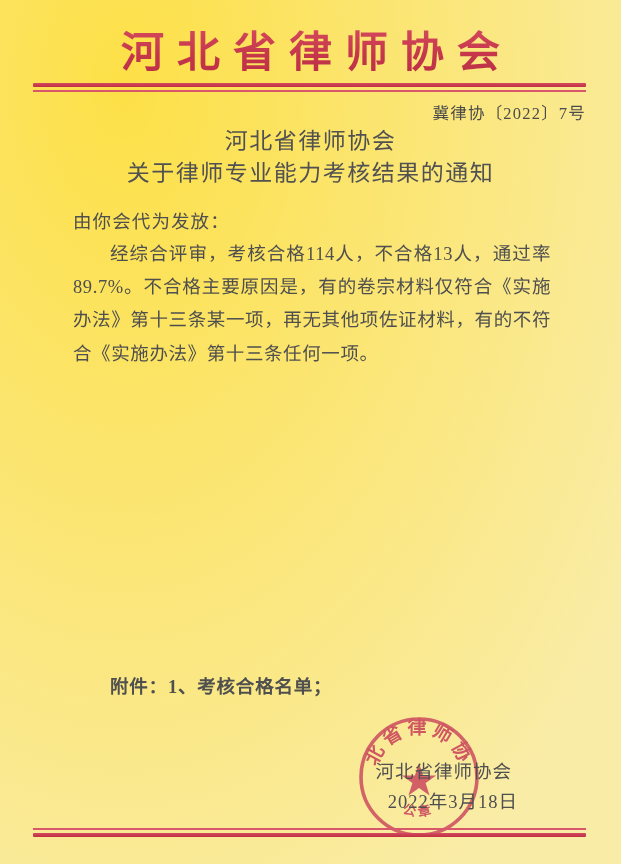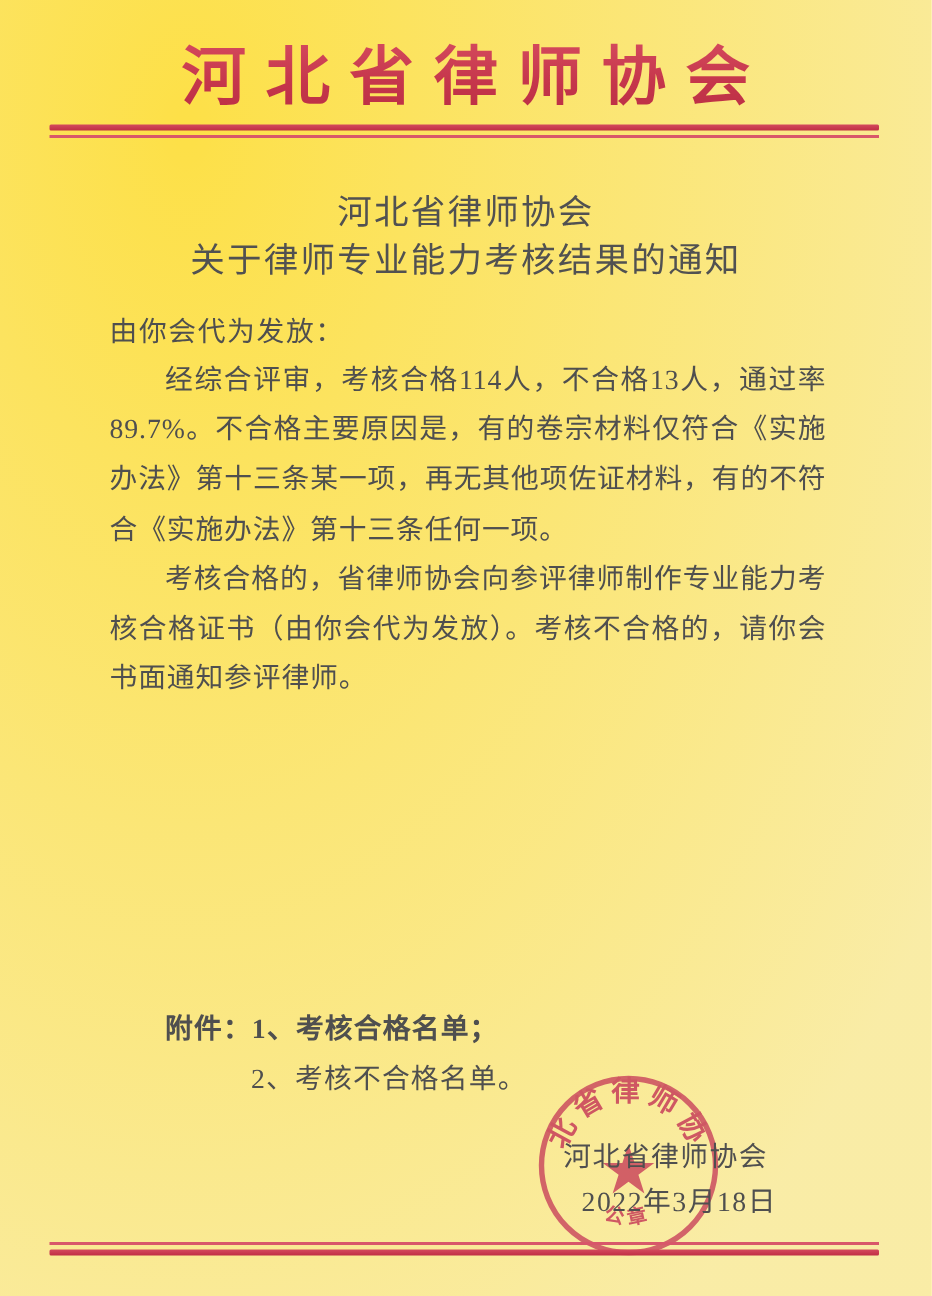--- a/index.html
+++ b/index.html
@@ -206,35 +206,34 @@
   <div class="letterhead">
     <div class="letterhead-title">河北省律师协会</div>
   </div>
 
   <div class="rule-top">
     <div class="bar-thick"></div>
     <div class="bar-gap"></div>
     <div class="bar-thin"></div>
   </div>
 
+  <div class="doc-number">冀律协〔2022〕7号</div>
 
   <div class="title-block">
     <div class="title-line">河北省律师协会</div>
     <div class="title-line">关于律师专业能力考核结果的通知</div>
   </div>
 
   <div class="body-block">
     <div class="salutation">由你会代为发放：</div>
     <p class="para">经综合评审，考核合格114人，不合格13人，通过率89.7%。不合格主要原因是，有的卷宗材料仅符合《实施办法》第十三条某一项，再无其他项佐证材料，有的不符合《实施办法》第十三条任何一项。</p>
-    <p class="para">考核合格的，省律师协会向参评律师制作专业能力考核合格证书（由你会代为发放）。考核不合格的，请你会书面通知参评律师。</p>
   </div>
 
   <div class="attachments">
     <div class="attach-line first">附件：1、考核合格名单；</div>
-    <div class="attach-line rest">2、考核不合格名单。</div>
   </div>
 
   <div class="seal">
     <svg viewBox="0 0 126 126" xmlns="http://www.w3.org/2000/svg">
       <defs>
         <path id="arcTop" d="M 20 63 A 43 43 0 0 1 106 63" fill="none"></path>
         <path id="arcBot" d="M 24 63 A 39 39 0 0 0 102 63" fill="none"></path>
       </defs>
       <circle cx="63" cy="63" r="58" fill="none" stroke="#c8405a" stroke-width="3.6" opacity="0.92"></circle>
       <text font-family="'Liberation Serif','DejaVu Serif',serif" font-size="19" font-weight="700" fill="#c8405a" letter-spacing="4">

